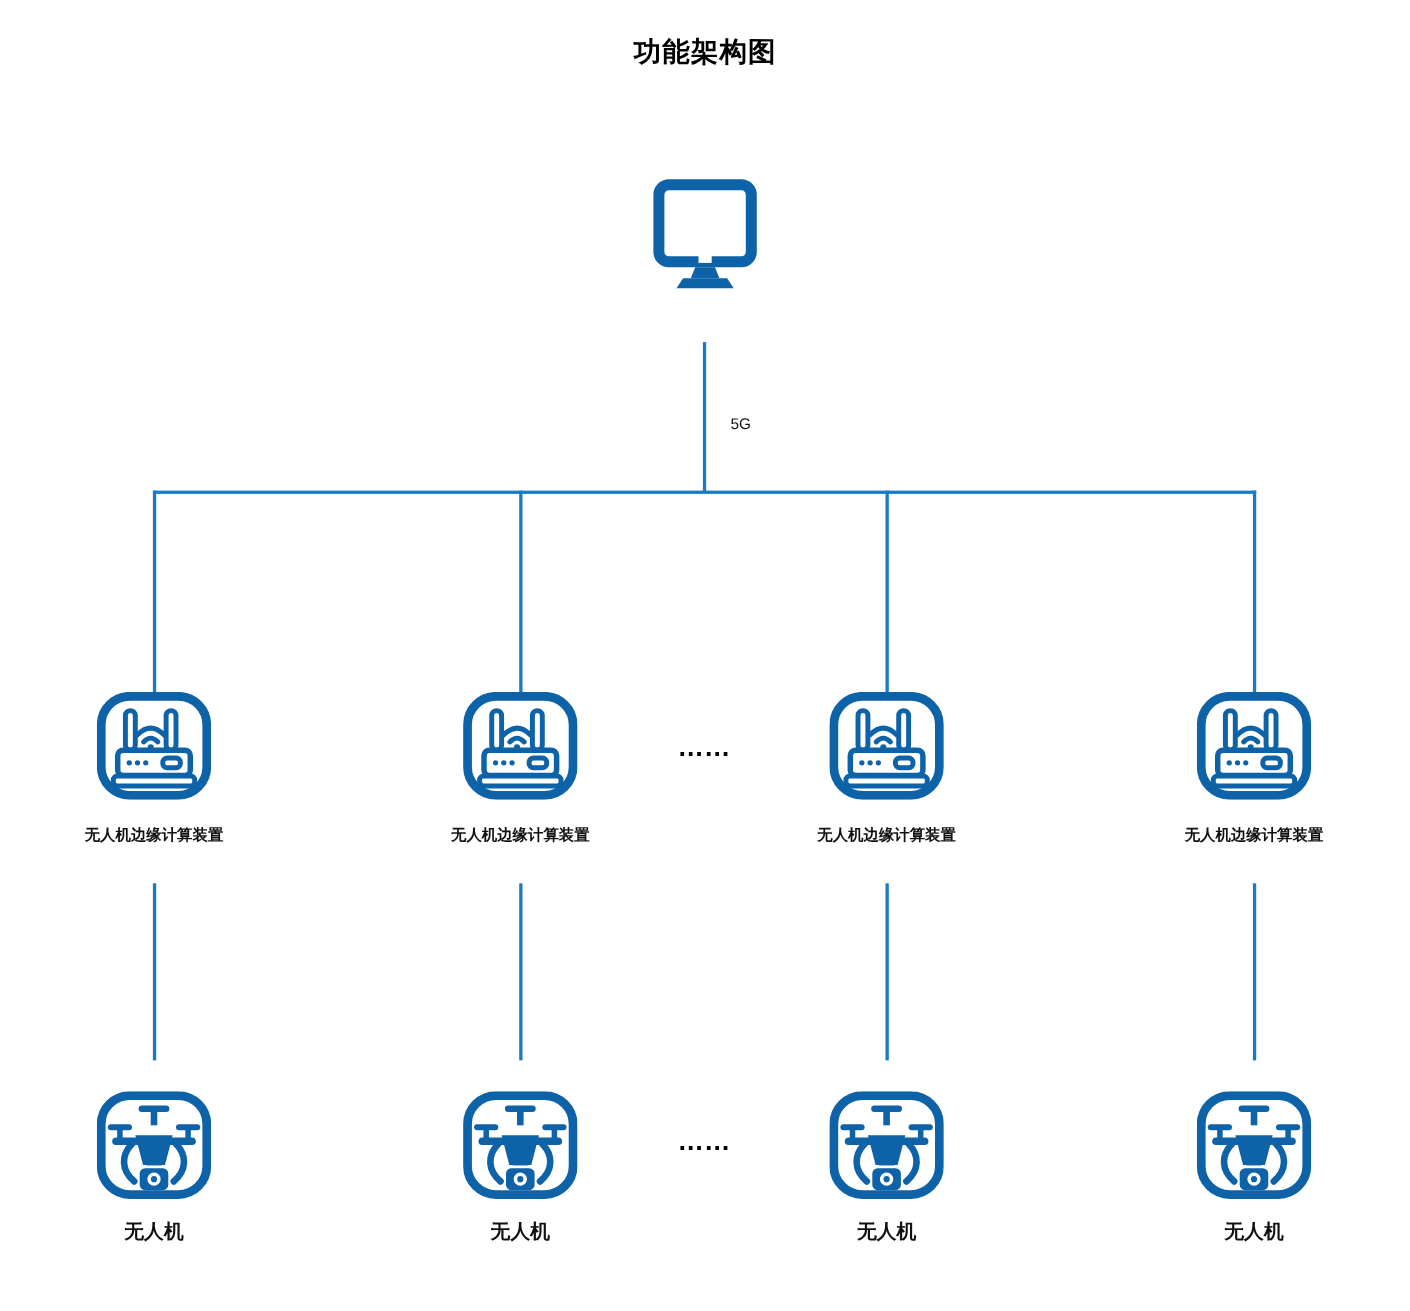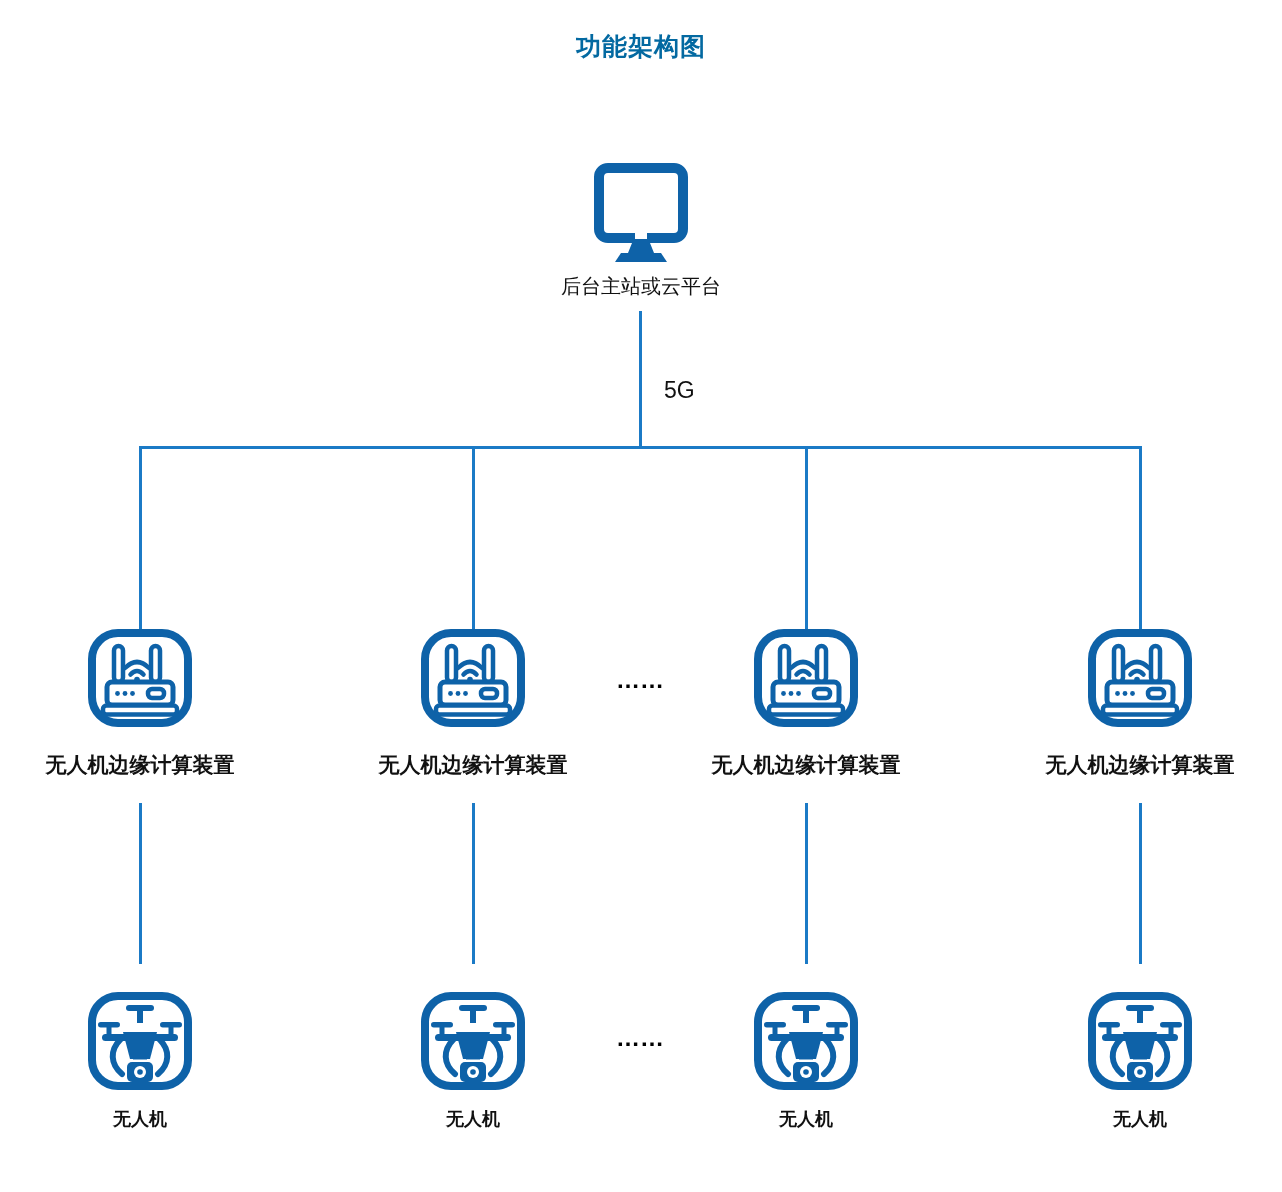--- a/index.html
+++ b/index.html
@@ -11,30 +11,30 @@
   .canvas{
     position:relative;
     width:1282px;height:1192px;
     background:#ffffff;
     font-family:"Liberation Sans", sans-serif;
     color:var(--text);
     overflow:hidden;
   }
   .title{
     position:absolute;top:30px;left:0;width:100%;
-    text-align:center;font-size:25px;font-weight:bold;color:#0369a1;
+    text-align:center;font-size:25px;font-weight:bold;color:#000000;
     letter-spacing:1px;
   }
   .label{position:absolute;text-align:center;color:var(--text);}
   .root-label{top:273px;left:491px;width:300px;font-size:20px;font-weight:normal;}
-  .edge-label{top:751px;width:280px;font-size:21px;font-weight:bold;}
+  .edge-label{top:751px;width:280px;font-size:14px;font-weight:bold;}
   .drone-label{top:1107px;width:280px;font-size:18px;font-weight:bold;}
   .link-label{
     position:absolute;top:377px;left:664px;
-    font-size:23px;color:var(--text);
+    font-size:14px;color:var(--text);
   }
   .vline,.hline{position:absolute;background:var(--line);}
   .vline{width:3px;}
   .hline{height:3px;}
   .v-root{left:639px;top:311px;height:136px;}
   .bus{left:139px;top:446px;width:1003px;}
   .drop{top:446px;height:185px;}
   .conn{top:803px;height:161px;}
   .x1{left:139px;} .x2{left:472px;} .x3{left:805px;} .x4{left:1139px;}
   .icon{position:absolute;color:var(--icon);}
@@ -58,21 +58,20 @@
   <div class="title">功能架构图</div>
 
   <div class="icon monitor">
     <svg viewBox="0 0 100 102">
       <rect x="8" y="6" width="84" height="70" rx="9" fill="#fff" stroke="currentColor" stroke-width="10"></rect>
       <rect x="44" y="64" width="12" height="13" fill="#fff"></rect>
       <polygon points="41,81 59,81 63,91 37,91" fill="currentColor"></polygon>
       <polygon points="30,91 70,91 76,100 24,100" fill="currentColor"></polygon>
     </svg>
   </div>
-  <div class="label root-label">后台主站或云平台</div>
 
   <div class="vline v-root"></div>
   <div class="link-label">5G</div>
   <div class="hline bus"></div>
 
   <div class="vline drop x1"></div>
   <div class="vline drop x2"></div>
   <div class="vline drop x3"></div>
   <div class="vline drop x4"></div>
 

